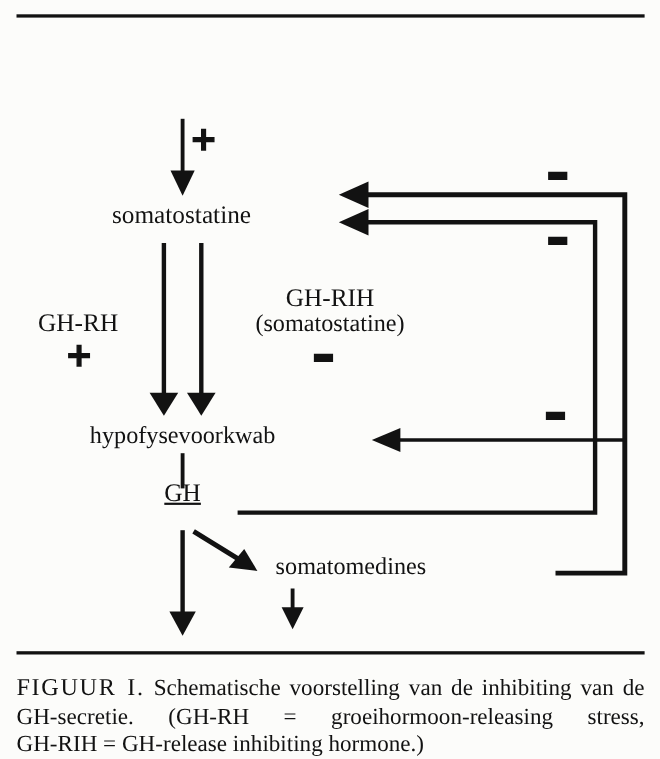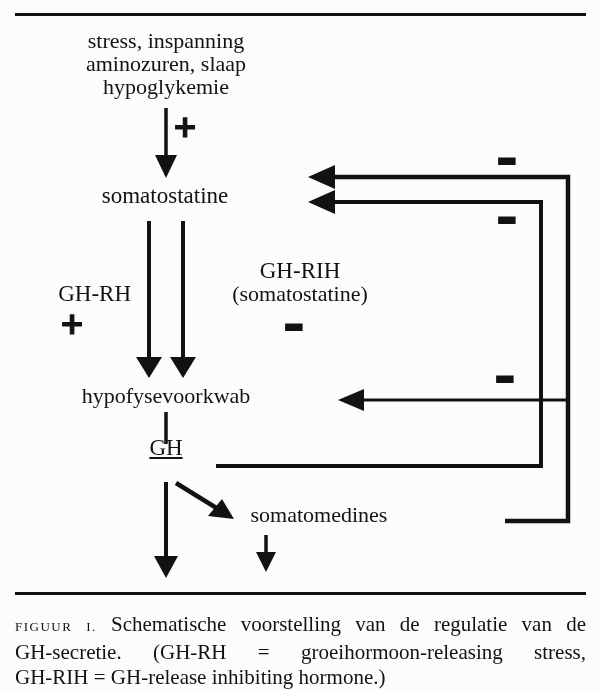--- a/index.html
+++ b/index.html
@@ -70,21 +70,21 @@
     position: absolute;
     left: 15px;
     top: 612px;
     width: 571px;
     font-size: 21px;
     line-height: 25.5px;
   }
   .cap-line { width: 100%; }
   .cap-just { text-align: justify; text-align-last: justify; }
   .figlabel {
-    font-size: 13px;
+    font-size: 22px;
     letter-spacing: 1.5px;
     margin-top: 32px;
   }
 </style>
 </head>
 <body>
 
 <div class="page">
 
   <div class="rule rule-top"></div>
@@ -131,35 +131,30 @@
       <polyline points="216,466 541,466 541,202 332,202" stroke-width="4"></polyline>
       <polygon points="308,202 335,190 335,214"></polygon>
     </g>
 
     <g>
       <line x1="570" y1="400" x2="362" y2="400" stroke-width="3.2"></line>
       <polygon points="338,400 364,389 364,411"></polygon>
     </g>
   </svg>
 
-  <div class="lbl" style="left:46px; top:29px; width:240px;">
-    <div>stress, inspanning</div>
-    <div>aminozuren, slaap</div>
-    <div>hypoglykemie</div>
-  </div>
 
   <div class="sign sign-plus" style="left:165px; top:112px;">+</div>
 
   <div class="lbl lbl-big" style="left:65px; top:184px; width:200px;">somatostatine</div>
 
   <div class="sign sign-minus" style="left:487px; top:145px;">−</div>
 
   <div class="sign sign-minus" style="left:487px; top:204px;">−</div>
 
-  <div class="lbl lbl-big" style="left:11px; top:282px; width:120px;text-align:right;">GH-RH</div>
+  <div class="lbl lbl-big" style="left:11px; top:282px; width:120px;">GH-RH</div>
 
   <div class="sign sign-plus" style="left:52px; top:309px;">+</div>
 
   <div class="lbl" style="left:200px; top:259px; width:200px;">
     <div class="lbl-big">GH-RIH</div>
     <div>(somatostatine)</div>
   </div>
 
   <div class="sign sign-minus" style="left:274px; top:311px;">−</div>
 
@@ -169,19 +164,19 @@
 
   <div class="lbl lbl-big" style="left:136px; top:436px; width:60px;text-decoration:underline;">GH</div>
 
   <div class="lbl" style="left:239px; top:503px; width:160px;">somatomedines</div>
 
   <div class="rule rule-bottom"></div>
 
   <div class="caption">
     <div class="cap-line cap-just">
       <span class="figlabel">FIGUUR I.</span>
-      <span>Schematische voorstelling van de regulatie van de</span>
+      <span>Schematische voorstelling van de inhibiting van de</span>
     </div>
     <div class="cap-line cap-just">GH-secretie. (GH-RH = groeihormoon-releasing stress,</div>
     <div class="cap-line">GH-RIH = GH-release inhibiting hormone.)</div>
   </div>
 
 </div>
 
 </body></html>

